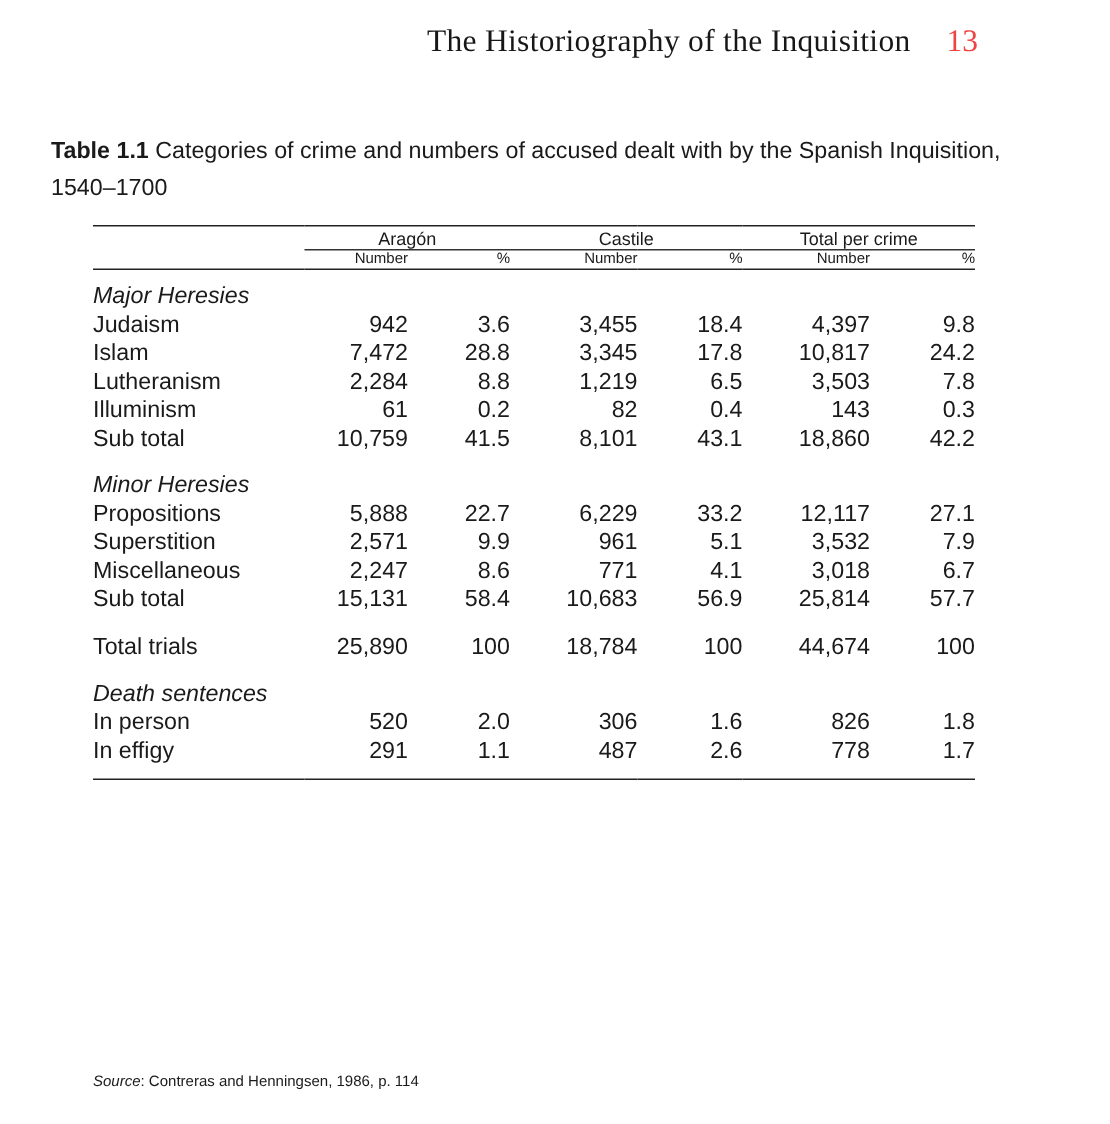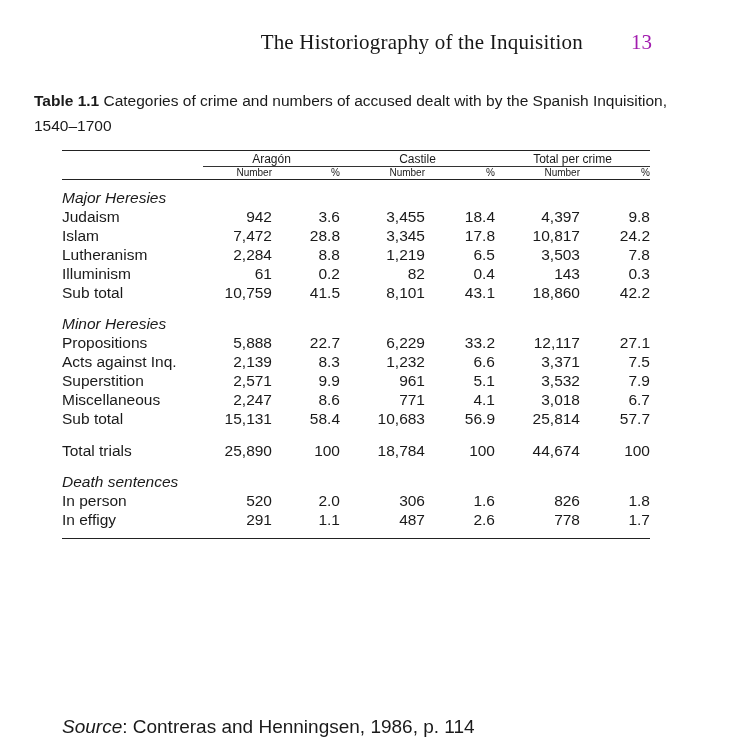--- a/index.html
+++ b/index.html
@@ -12,37 +12,37 @@
     height: 749px;
     position: relative;
     font-family: "Liberation Sans", sans-serif;
     color: #1a1a1a;
     overflow: hidden;
   }
 
   
   .running-head {
     position: absolute;
-    top: 30px;
+    top: 15px;
     left: 62px;
     right: 88px;
     display: flex;
     justify-content: flex-end;
     align-items: baseline;
     font-family: "Liberation Serif", serif;
   }
   .running-head-title {
     font-size: 21px;
     letter-spacing: 0.2px;
     color: #171717;
   }
   .running-head-page {
     font-size: 21px;
-    margin-left: 48px;
-    color: #a21caf;
+    margin-left: 24px;
+    color: #ef4444;
   }
 
   
   .caption {
     position: absolute;
     top: 88px;
     left: 34px;
     width: 636px;
     font-size: 15.5px;
     line-height: 25px;
@@ -133,21 +133,21 @@
     height: 9px;
     font-size: 0;
     line-height: 0;
   }
 
   
   .source {
     position: absolute;
     left: 62px;
     top: 716px;
-    font-size: 19px;
+    font-size: 10px;
     color: #1a1a1a;
   }
   .source-label {
     font-style: italic;
   }
 </style>
 </head>
 <body>
 
 <div class="running-head">
@@ -253,29 +253,20 @@
         <tr class="data-row">
           <td class="lbl">Propositions</td>
           <td>5,888</td>
           <td>22.7</td>
           <td>6,229</td>
           <td>33.2</td>
           <td>12,117</td>
           <td>27.1</td>
         </tr>
         <tr class="data-row">
-          <td class="lbl">Acts against Inq.</td>
-          <td>2,139</td>
-          <td>8.3</td>
-          <td>1,232</td>
-          <td>6.6</td>
-          <td>3,371</td>
-          <td>7.5</td>
-        </tr>
-        <tr class="data-row">
           <td class="lbl">Superstition</td>
           <td>2,571</td>
           <td>9.9</td>
           <td>961</td>
           <td>5.1</td>
           <td>3,532</td>
           <td>7.9</td>
         </tr>
         <tr class="data-row">
           <td class="lbl">Miscellaneous</td>

